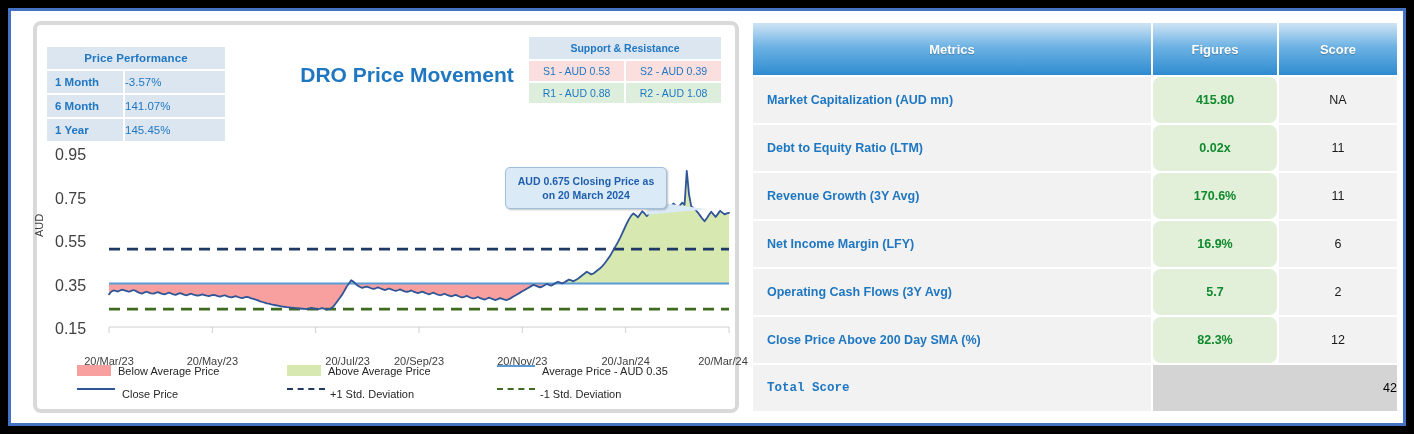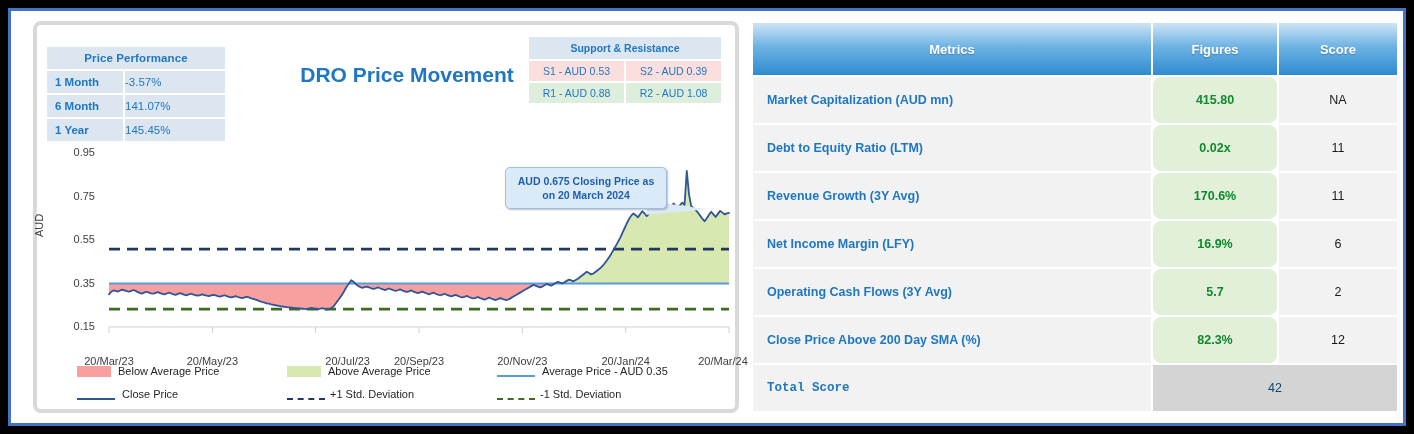--- a/index.html
+++ b/index.html
@@ -67,22 +67,22 @@
   .sr-r { background: #ddeedd; color: #1F77C2; text-align: center; padding: 4px 0; }
 
   
   .plot-wrap { position: absolute; left: 0; top: 120px; width: 700px; height: 215px; }
   .y-title {
     position: absolute; left: -4px; top: 92px;
     font-size: 11px; color: #404040;
     transform: rotate(-90deg); transform-origin: left top;
   }
   .y-lab {
-    position: absolute; width: 40px; text-align: right;
-    font-size: 11px; color: #404040;
+    position: absolute; width: 40px; 
+    font-size: 16px; color: #404040;
   }
   .x-lab {
     position: absolute; top: 210px;
     font-size: 11px; color: #404040;
     transform: translateX(-50%); white-space: nowrap;
   }
   .callout {
     position: absolute; left: 468px; top: 22px;
     width: 162px;
     background: #dbeaf7; border: 1px solid #9fbfdc;
@@ -97,21 +97,21 @@
     position: absolute; left: 610px; top: 60px;
     width: 0; height: 0; z-index: 4;
     border-left: 60px solid #dbeaf7;
     border-bottom: 14px solid transparent;
     transform: rotate(8deg);
   }
 
   
   .legend { position: absolute; left: 40px; top: 340px; width: 660px; font-size: 11px; color: #262626; }
   .legend-row { display: flex; margin-bottom: 11px; }
-  .legend-item { display: flex; align-items: flex-end; }
+  .legend-item { display: flex; align-items: flex-start; }
   .swatch-box { width: 34px; height: 11px; margin-right: 7px; }
   .swatch-line { width: 38px; height: 0; border-top: 2.4px solid #4472C4; margin-right: 7px; }
   .swatch-dash { width: 38px; height: 0; border-top: 2.6px dashed #1F3864; margin-right: 5px; }
   .swatch-dash-g { width: 38px; height: 0; border-top: 2.6px dashed #3E6B1F; margin-right: 5px; }
 
   
   .metrics-panel { position: absolute; left: 740px; top: 10px; width: 648px; }
   .metrics-table { width: 100%; border-collapse: separate; border-spacing: 2px; }
   .metrics-table th {
     background: linear-gradient(to bottom, #cfe4f5 0%, #6eb3e4 45%, #2e8bd0 100%);
@@ -128,22 +128,22 @@
     padding-left: 14px;
   }
   .td-fig {
     background: #e2efd9; color: #0f8a2e; font-weight: bold;
     text-align: center;
     border-radius: 8px;
   }
   .td-score { background: #f2f2f2; color: #1a1a1a; text-align: center; }
   .td-total-metric { background: #f2f2f2; color: #1F77C2; font-weight: bold; padding-left: 14px; font-family: Liberation Mono, monospace; }
   .td-total-val {
-    background: #d4d4d4; color: #0c4a6e;
-    text-align: center; font-size: 23px;
+    background: #d4d4d4; color: #000000;
+    text-align: right; font-size: 23px;
   }
 </style>
 </head>
 <body>
 
 <div class="outer-frame">
 
   <div class="chart-panel">
 
     <table class="pp-table">

